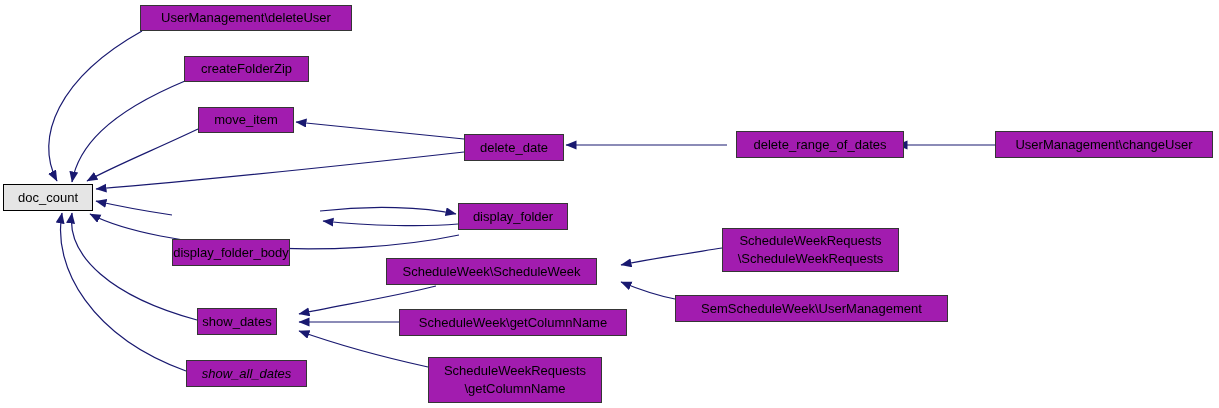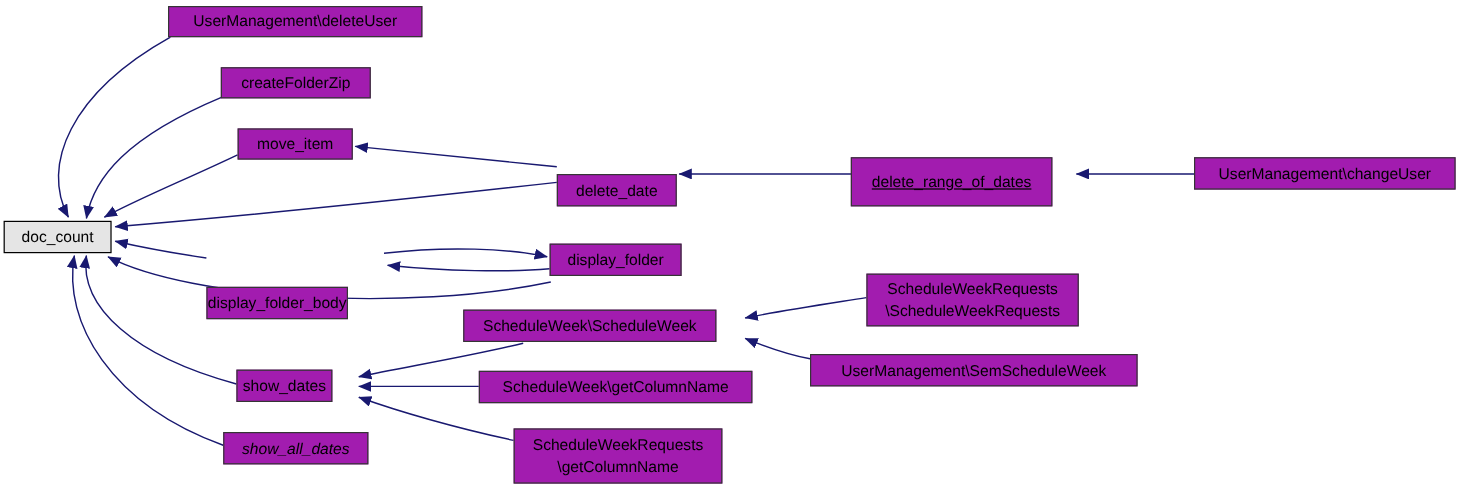--- a/index.html
+++ b/index.html
@@ -80,36 +80,36 @@
   </svg>
 
   <div class="node highlight" style="left:3px; top:184px; width:90px; height:27px;">doc_count</div>
 
   <div class="node" style="left:140px; top:5px; width:212px; height:26px;">UserManagement\deleteUser</div>
 
   <div class="node" style="left:184px; top:56px; width:125px; height:26px;">createFolderZip</div>
 
   <div class="node" style="left:198px; top:107px; width:96px; height:26px;">move_item</div>
 
-  <div class="node" style="left:464px; top:145px; width:100px; height:27px;">delete_date</div>
+  <div class="node" style="left:464px; top:134px; width:100px; height:27px;">delete_date</div>
 
-  <div class="node" style="left:709px; top:131px; width:168px; height:41px;text-decoration:underline;">delete_range_of_dates</div>
+  <div class="node" style="left:736px; top:131px; width:168px; height:27px;">delete_range_of_dates</div>
 
   <div class="node" style="left:995px; top:131px; width:218px; height:27px;">UserManagement\changeUser</div>
 
   <div class="node" style="left:172px; top:207px; width:118px; height:27px;margin-top:32px;">display_folder_body</div>
 
   <div class="node" style="left:458px; top:203px; width:110px; height:27px;">display_folder</div>
 
   <div class="node" style="left:386px; top:258px; width:211px; height:27px;">ScheduleWeek\ScheduleWeek</div>
 
   <div class="node" style="left:722px; top:228px; width:177px; height:44px;">ScheduleWeekRequests
 \ScheduleWeekRequests</div>
 
-  <div class="node" style="left:675px; top:295px; width:273px; height:27px;">UserManagement\SemScheduleWeek</div>
+  <div class="node" style="left:675px; top:295px; width:273px; height:27px;">SemScheduleWeek\UserManagement</div>
 
   <div class="node" style="left:197px; top:308px; width:80px; height:27px;">show_dates</div>
 
   <div class="node" style="left:399px; top:309px; width:228px; height:27px;">ScheduleWeek\getColumnName</div>
 
   <div class="node" style="left:186px; top:360px; width:121px; height:27px;font-style:italic;">show_all_dates</div>
 
   <div class="node" style="left:428px; top:357px; width:174px; height:46px;">ScheduleWeekRequests
 \getColumnName</div>
 

